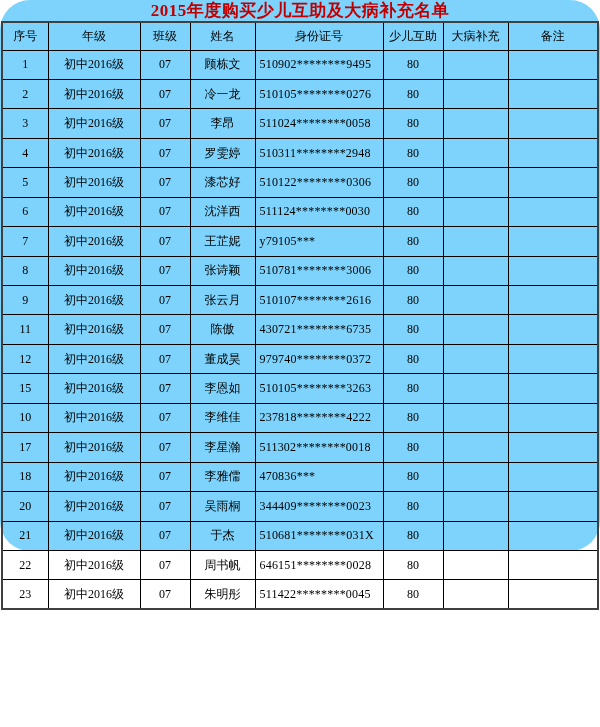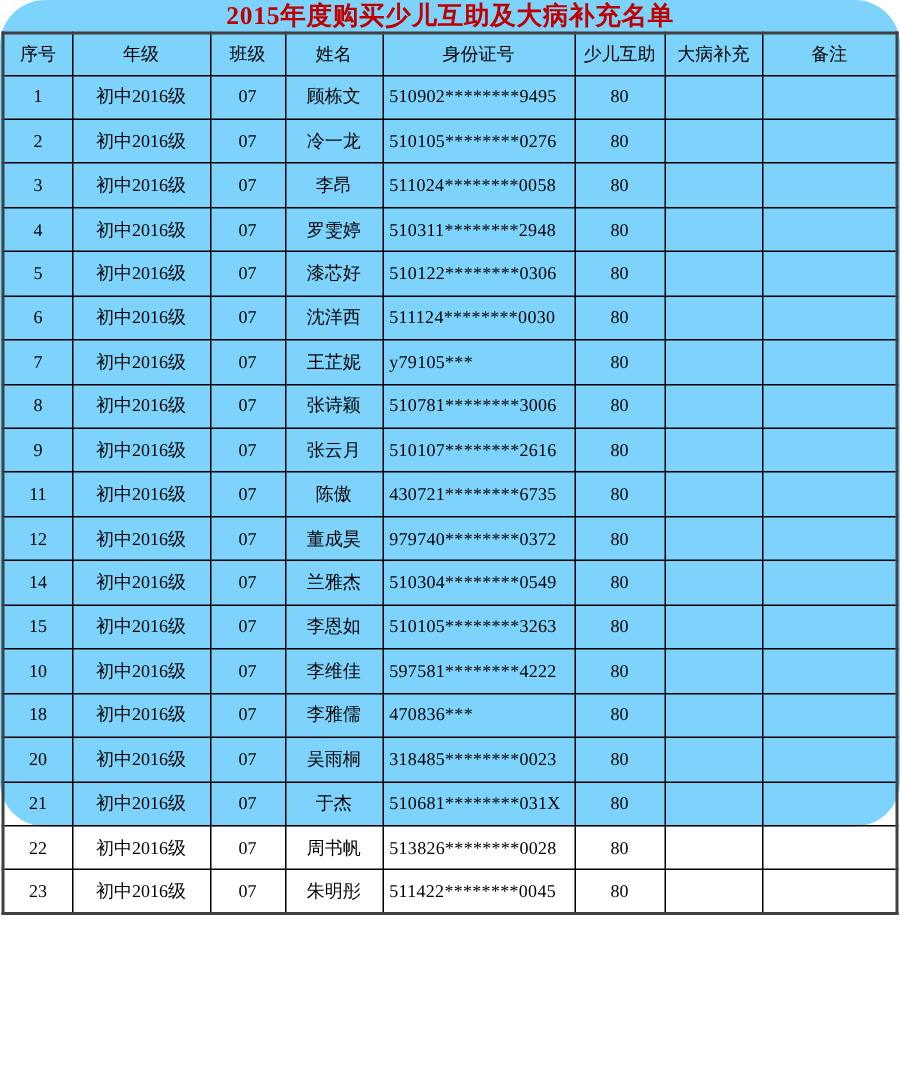--- a/index.html
+++ b/index.html
@@ -188,85 +188,85 @@
           <td>12</td>
           <td>初中2016级</td>
           <td>07</td>
           <td>董成昊</td>
           <td class="col-id">979740********0372</td>
           <td>80</td>
           <td></td>
           <td></td>
         </tr>
         <tr>
-          <td>14</td>
-          <td>初中2016级</td>
-          <td>07</td>
-          <td>兰雅杰</td>
-          <td class="col-id">510304********0549</td>
-          <td>80</td>
-          <td></td>
-          <td></td>
-        </tr>
-        <tr>
           <td>15</td>
           <td>初中2016级</td>
           <td>07</td>
           <td>李恩如</td>
           <td class="col-id">510105********3263</td>
           <td>80</td>
           <td></td>
           <td></td>
         </tr>
         <tr>
           <td>10</td>
           <td>初中2016级</td>
           <td>07</td>
           <td>李维佳</td>
-          <td class="col-id">597581********4222</td>
+          <td class="col-id">237818********4222</td>
+          <td>80</td>
+          <td></td>
+          <td></td>
+        </tr>
+        <tr>
+          <td>17</td>
+          <td>初中2016级</td>
+          <td>07</td>
+          <td>李星瀚</td>
+          <td class="col-id">511302********0018</td>
           <td>80</td>
           <td></td>
           <td></td>
         </tr>
         <tr>
           <td>18</td>
           <td>初中2016级</td>
           <td>07</td>
           <td>李雅儒</td>
           <td class="col-id">470836***</td>
           <td>80</td>
           <td></td>
           <td></td>
         </tr>
         <tr>
           <td>20</td>
           <td>初中2016级</td>
           <td>07</td>
           <td>吴雨桐</td>
-          <td class="col-id">318485********0023</td>
+          <td class="col-id">344409********0023</td>
           <td>80</td>
           <td></td>
           <td></td>
         </tr>
         <tr>
           <td>21</td>
           <td>初中2016级</td>
           <td>07</td>
           <td>于杰</td>
           <td class="col-id">510681********031X</td>
           <td>80</td>
           <td></td>
           <td></td>
         </tr>
         <tr>
           <td>22</td>
           <td>初中2016级</td>
           <td>07</td>
           <td>周书帆</td>
-          <td class="col-id">513826********0028</td>
+          <td class="col-id">646151********0028</td>
           <td>80</td>
           <td></td>
           <td></td>
         </tr>
         <tr>
           <td>23</td>
           <td>初中2016级</td>
           <td>07</td>
           <td>朱明彤</td>
           <td class="col-id">511422********0045</td>

